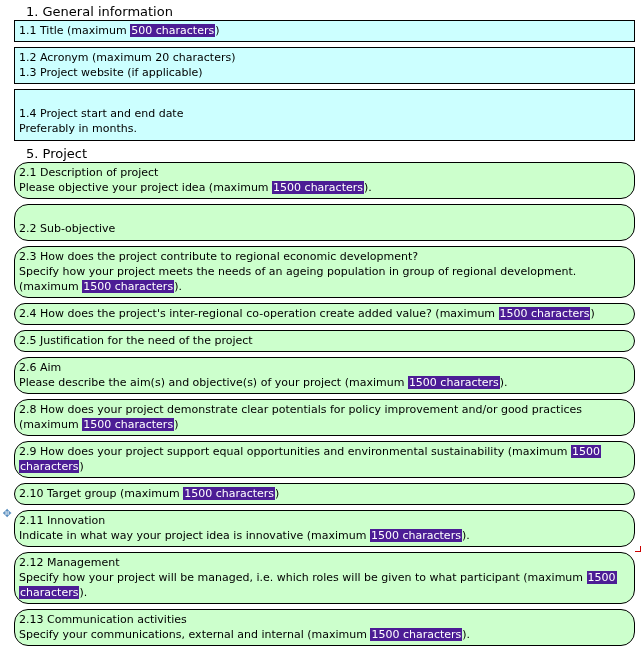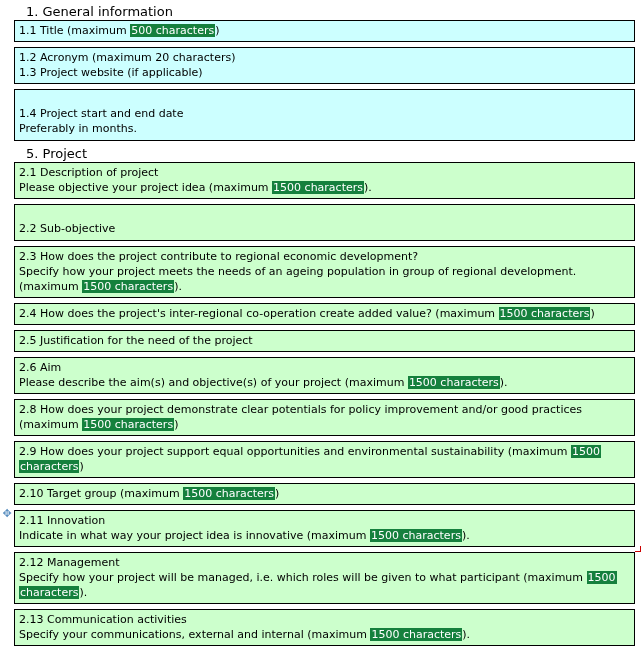--- a/index.html
+++ b/index.html
@@ -33,23 +33,23 @@
     border: 1px solid #000000;
     box-sizing: border-box;
     padding: 2px 4px 3px 4px;
     margin-bottom: 5px;
     line-height: 15px;
   }
   .block p {
     margin: 0;
   }
   .cyan { background: #ccffff; }
-  .green { background: #ccffcc; }
+  .green { background: #ccffcc; border-radius: 14px; }
   .hl {
-    background: #15803d;
+    background: #4c1d95;
     color: #ffffff;
     padding: 0 1px;
   }
   .tall { padding-top: 16px; padding-bottom: 4px; }
   
   .drag-marker {
     position: absolute;
     left: 1px;
     top: 508px;
     width: 12px;

